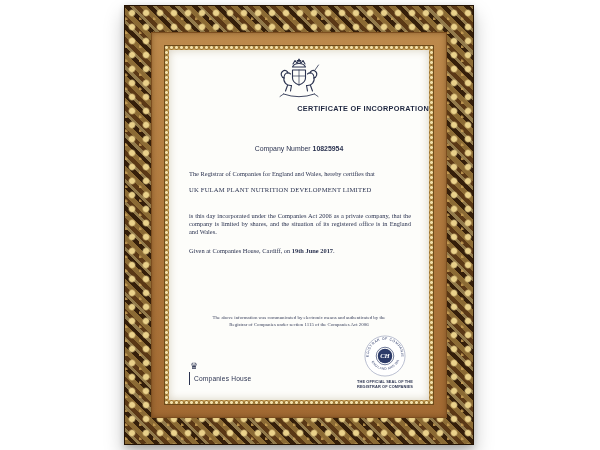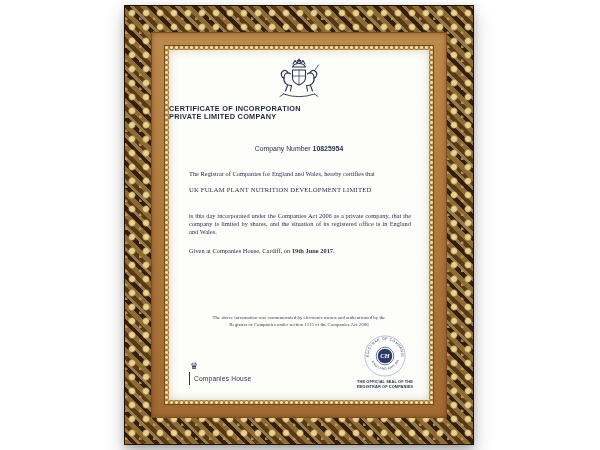--- a/index.html
+++ b/index.html
@@ -40,21 +40,21 @@
   .paper{
     position:absolute;inset:45px;
     background:#fdfdfa;
     box-shadow:inset 0 0 8px rgba(120,90,40,.28);
   }
   
   .ink{color:#2b3350;}
   .arms{position:absolute;left:50%;top:7px;transform:translateX(-50%);}
   .cert-title{
     position:absolute;left:0;right:0;top:55px;
-    text-align:left;font-weight:bold;font-size:7.3px;line-height:8.4px;
+    text-align:right;font-weight:bold;font-size:7.3px;line-height:8.4px;
     letter-spacing:.3px;color:#1f2740;
   }
   .company-number{
     position:absolute;left:0;right:0;top:95px;
     text-align:center;font-size:6.9px;color:#2b3350;
   }
   .company-number b{font-weight:bold;}
   .serif{font-family:"Liberation Serif", serif;}
   .registrar-line{position:absolute;left:20px;right:16px;top:120px;font-size:6.4px;}
   .company-name{position:absolute;left:20px;right:16px;top:136px;font-size:6.6px;letter-spacing:.2px;}
@@ -97,21 +97,20 @@
       <path d="M82,34 c5,-5 12,-2 13,6 c2,10 -5,18 -15,17"></path>
       <path d="M94,42 c7,-1 9,-10 3,-14 c-4,-3 -10,0 -10,5"></path>
       <path d="M97,26 l7,-10" stroke-width="1.6"></path>
       <path d="M88,57 l4,11 M80,57 l2,11"></path>
       <path d="M34,74 q31,11 62,0" stroke-width="1.8"></path>
       <path d="M34,74 l-7,5 M96,74 l7,5" stroke-width="1.6"></path>
     </svg>
 
     <div class="cert-title">
       <div>CERTIFICATE OF INCORPORATION</div>
-      <div>PRIVATE LIMITED COMPANY</div>
     </div>
 
     <div class="company-number">
       <span>Company Number</span>
       <b>10825954</b>
     </div>
 
     <div class="registrar-line serif ink">The Registrar of Companies for England and Wales, hereby certifies that</div>
 
     <div class="company-name serif ink">UK FULAM PLANT NUTRITION DEVELOPMENT LIMITED</div>

